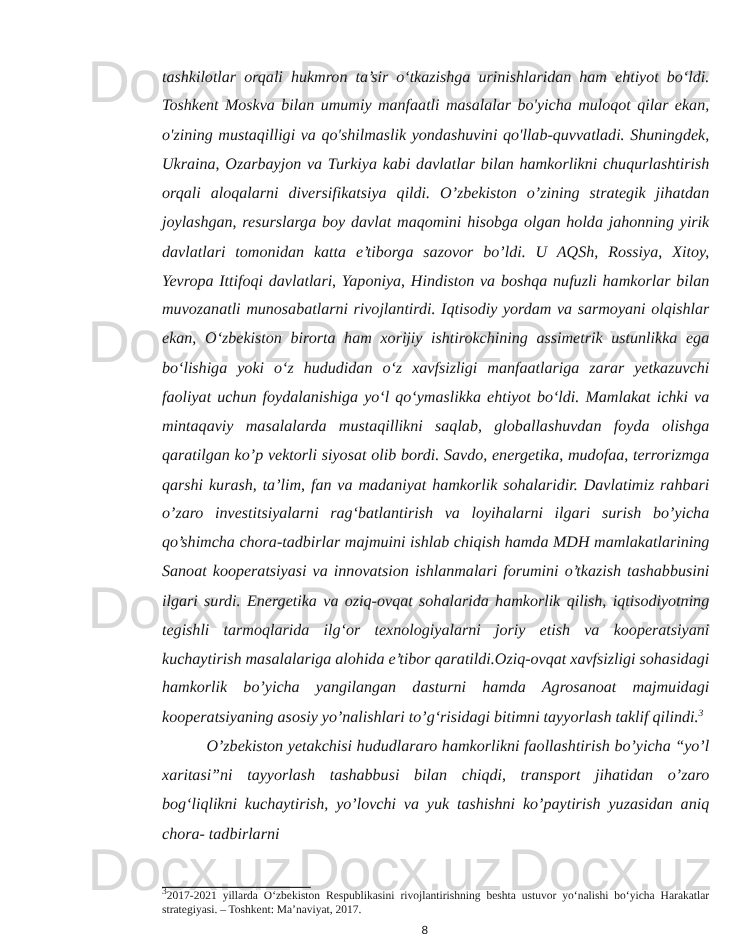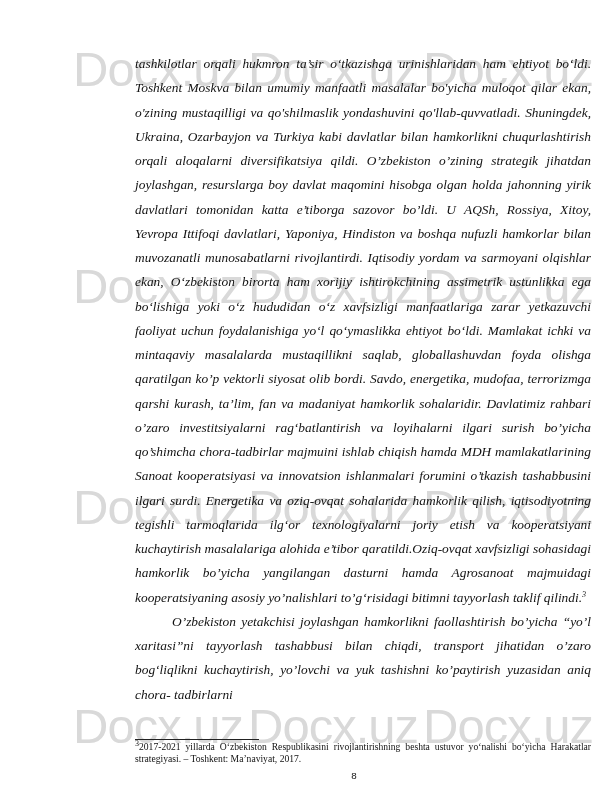--- a/index.html
+++ b/index.html
@@ -38,21 +38,21 @@
     <span class="wm" style="left:200px;top:483px;">Docx.uz</span>
     <span class="wm" style="left:375px;top:483px;">Docx.uz</span>
 
     <span class="wm" style="left:25px;top:702px;">Docx.uz</span>
     <span class="wm" style="left:200px;top:702px;">Docx.uz</span>
     <span class="wm" style="left:375px;top:702px;">Docx.uz</span>
   </div>
 
   <div class="body-text">
     <p><span>tashkilotlar orqali hukmron ta’sir o‘tkazishga urinishlaridan ham ehtiyot bo‘ldi. Toshkent Moskva bilan umumiy manfaatli masalalar bo'yicha muloqot qilar ekan, o'zining mustaqilligi va qo'shilmaslik yondashuvini qo'llab-quvvatladi. Shuningdek, Ukraina, Ozarbayjon va Turkiya kabi davlatlar bilan hamkorlikni chuqurlashtirish orqali aloqalarni diversifikatsiya qildi. O’zbekiston o’zining strategik jihatdan joylashgan, resurslarga boy davlat maqomini hisobga olgan holda jahonning yirik davlatlari tomonidan katta e’tiborga sazovor bo’ldi. U AQSh, Rossiya, Xitoy, Yevropa Ittifoqi davlatlari, Yaponiya, Hindiston va boshqa nufuzli hamkorlar bilan muvozanatli munosabatlarni rivojlantirdi. Iqtisodiy yordam va sarmoyani olqishlar ekan, O‘zbekiston birorta ham xorijiy ishtirokchining assimetrik ustunlikka ega bo‘lishiga yoki o‘z hududidan o‘z xavfsizligi manfaatlariga zarar yetkazuvchi faoliyat uchun foydalanishiga yo‘l qo‘ymaslikka ehtiyot bo‘ldi. Mamlakat ichki va mintaqaviy masalalarda mustaqillikni saqlab, globallashuvdan foyda olishga qaratilgan ko’p vektorli siyosat olib bordi. Savdo, energetika, mudofaa, terrorizmga qarshi kurash, ta’lim, fan va madaniyat hamkorlik sohalaridir. Davlatimiz rahbari o’zaro investitsiyalarni rag‘batlantirish va loyihalarni ilgari surish bo’yicha qo’shimcha chora-tadbirlar majmuini ishlab chiqish hamda MDH mamlakatlarining Sanoat kooperatsiyasi va innovatsion ishlanmalari forumini o’tkazish tashabbusini ilgari surdi. Energetika va oziq-ovqat sohalarida hamkorlik qilish, iqtisodiyotning tegishli tarmoqlarida ilg‘or texnologiyalarni joriy etish va kooperatsiyani kuchaytirish masalalariga alohida e’tibor qaratildi.Oziq-ovqat xavfsizligi sohasidagi hamkorlik bo’yicha yangilangan dasturni hamda Agrosanoat majmuidagi kooperatsiyaning asosiy yo’nalishlari to’g‘risidagi bitimni tayyorlash taklif qilindi.</span><sup>3</sup></p>
-    <p class="indent"><span>O’zbekiston yetakchisi joylashgan hamkorlikni faollashtirish bo’yicha “yo’l xaritasi”ni tayyorlash tashabbusi bilan chiqdi, transport jihatidan o’zaro bog‘liqlikni kuchaytirish, yo’lovchi va yuk tashishni ko’paytirish yuzasidan aniq chora- tadbirlarni</span></p>
+    <p class="indent"><span>O’zbekiston yetakchisi hududlararo hamkorlikni faollashtirish bo’yicha “yo’l xaritasi”ni tayyorlash tashabbusi bilan chiqdi, transport jihatidan o’zaro bog‘liqlikni kuchaytirish, yo’lovchi va yuk tashishni ko’paytirish yuzasidan aniq chora- tadbirlarni</span></p>
   </div>
 
   <div class="fn-rule"></div>
 
   <div class="footnote">
     <sup>3</sup><span>2017-2021 yillarda O‘zbekiston Respublikasini rivojlantirishning beshta ustuvor yo‘nalishi bo‘yicha Harakatlar strategiyasi. – Toshkent: Ma’naviyat, 2017.</span>
   </div>
 
   <div class="page-num">8</div>
 </div>

